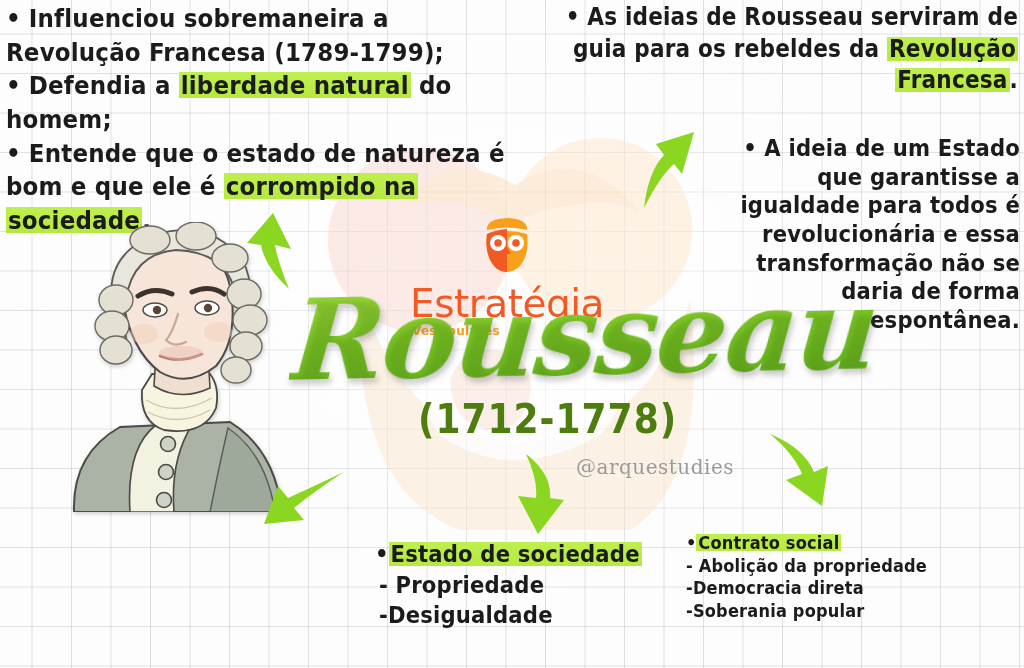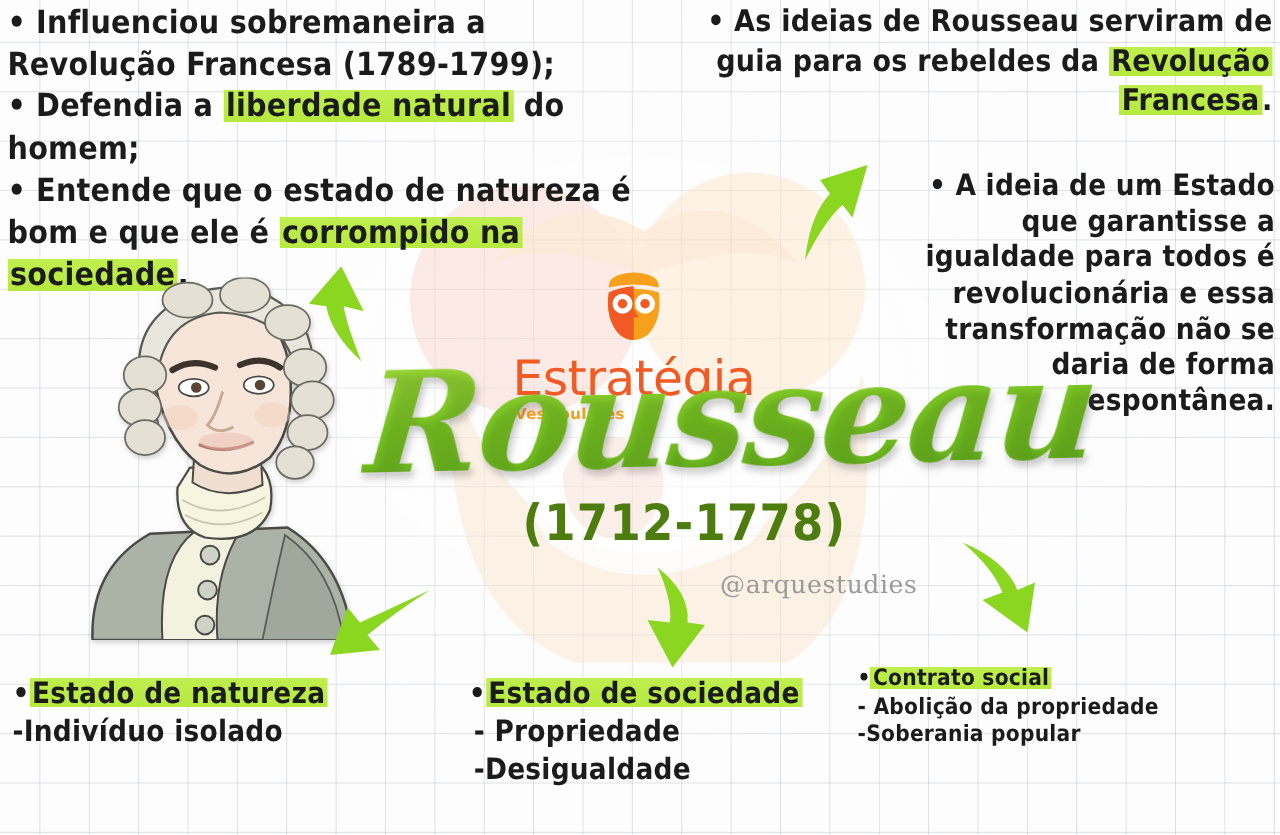--- a/index.html
+++ b/index.html
@@ -190,40 +190,35 @@
     </div>
   </div>
 
   <div class="note" id="blk-right">
     <div>
       <span class="bullet">•</span>
       <span>A ideia de um Estado que garantisse a igualdade para todos é revolucionária e essa transformação não se daria de forma espontânea.</span>
     </div>
   </div>
 
-  <div class="note" id="blk-bot-left">
-    <div>
-      <span class="bullet">•</span><span class="hl">Estado de natureza</span>
-    </div>
-    <span class="sub">-Indivíduo isolado</span>
-  </div>
 
   <div class="note" id="blk-bot-mid">
     <div>
       <span class="bullet">•</span><span class="hl">Estado de sociedade</span>
     </div>
     <span class="sub indent1">- Propriedade</span>
     <span class="sub indent1">-Desigualdade</span>
   </div>
 
   <div class="note" id="blk-bot-right">
     <div>
       <span class="bullet">•</span><span class="hl">Contrato social</span>
     </div>
     <span class="sub">- Abolição da propriedade</span>
+    <span class="sub">-Democracia direta</span>
     <span class="sub">-Soberania popular</span>
   </div>
 
   <svg id="portrait" viewBox="0 0 230 290">
 
     <path d="M14 290 Q12 232 60 205 L170 200 Q215 228 222 290 Z" fill="#aab3a6" stroke="#4a4a46" stroke-width="2"></path>
     <path d="M70 290 Q66 226 96 203 L132 203 Q110 238 114 290 Z" fill="#f3f1df" stroke="#4a4a46" stroke-width="1.6"></path>
     <path d="M168 206 Q206 232 215 290 L150 290 Q160 240 168 206 Z" fill="#9da79a" stroke="#4a4a46" stroke-width="1.4" opacity="0.85"></path>
 
     <circle cx="108" cy="222" r="7.5" fill="#cfd3c6" stroke="#4a4a46" stroke-width="1.6"></circle>

